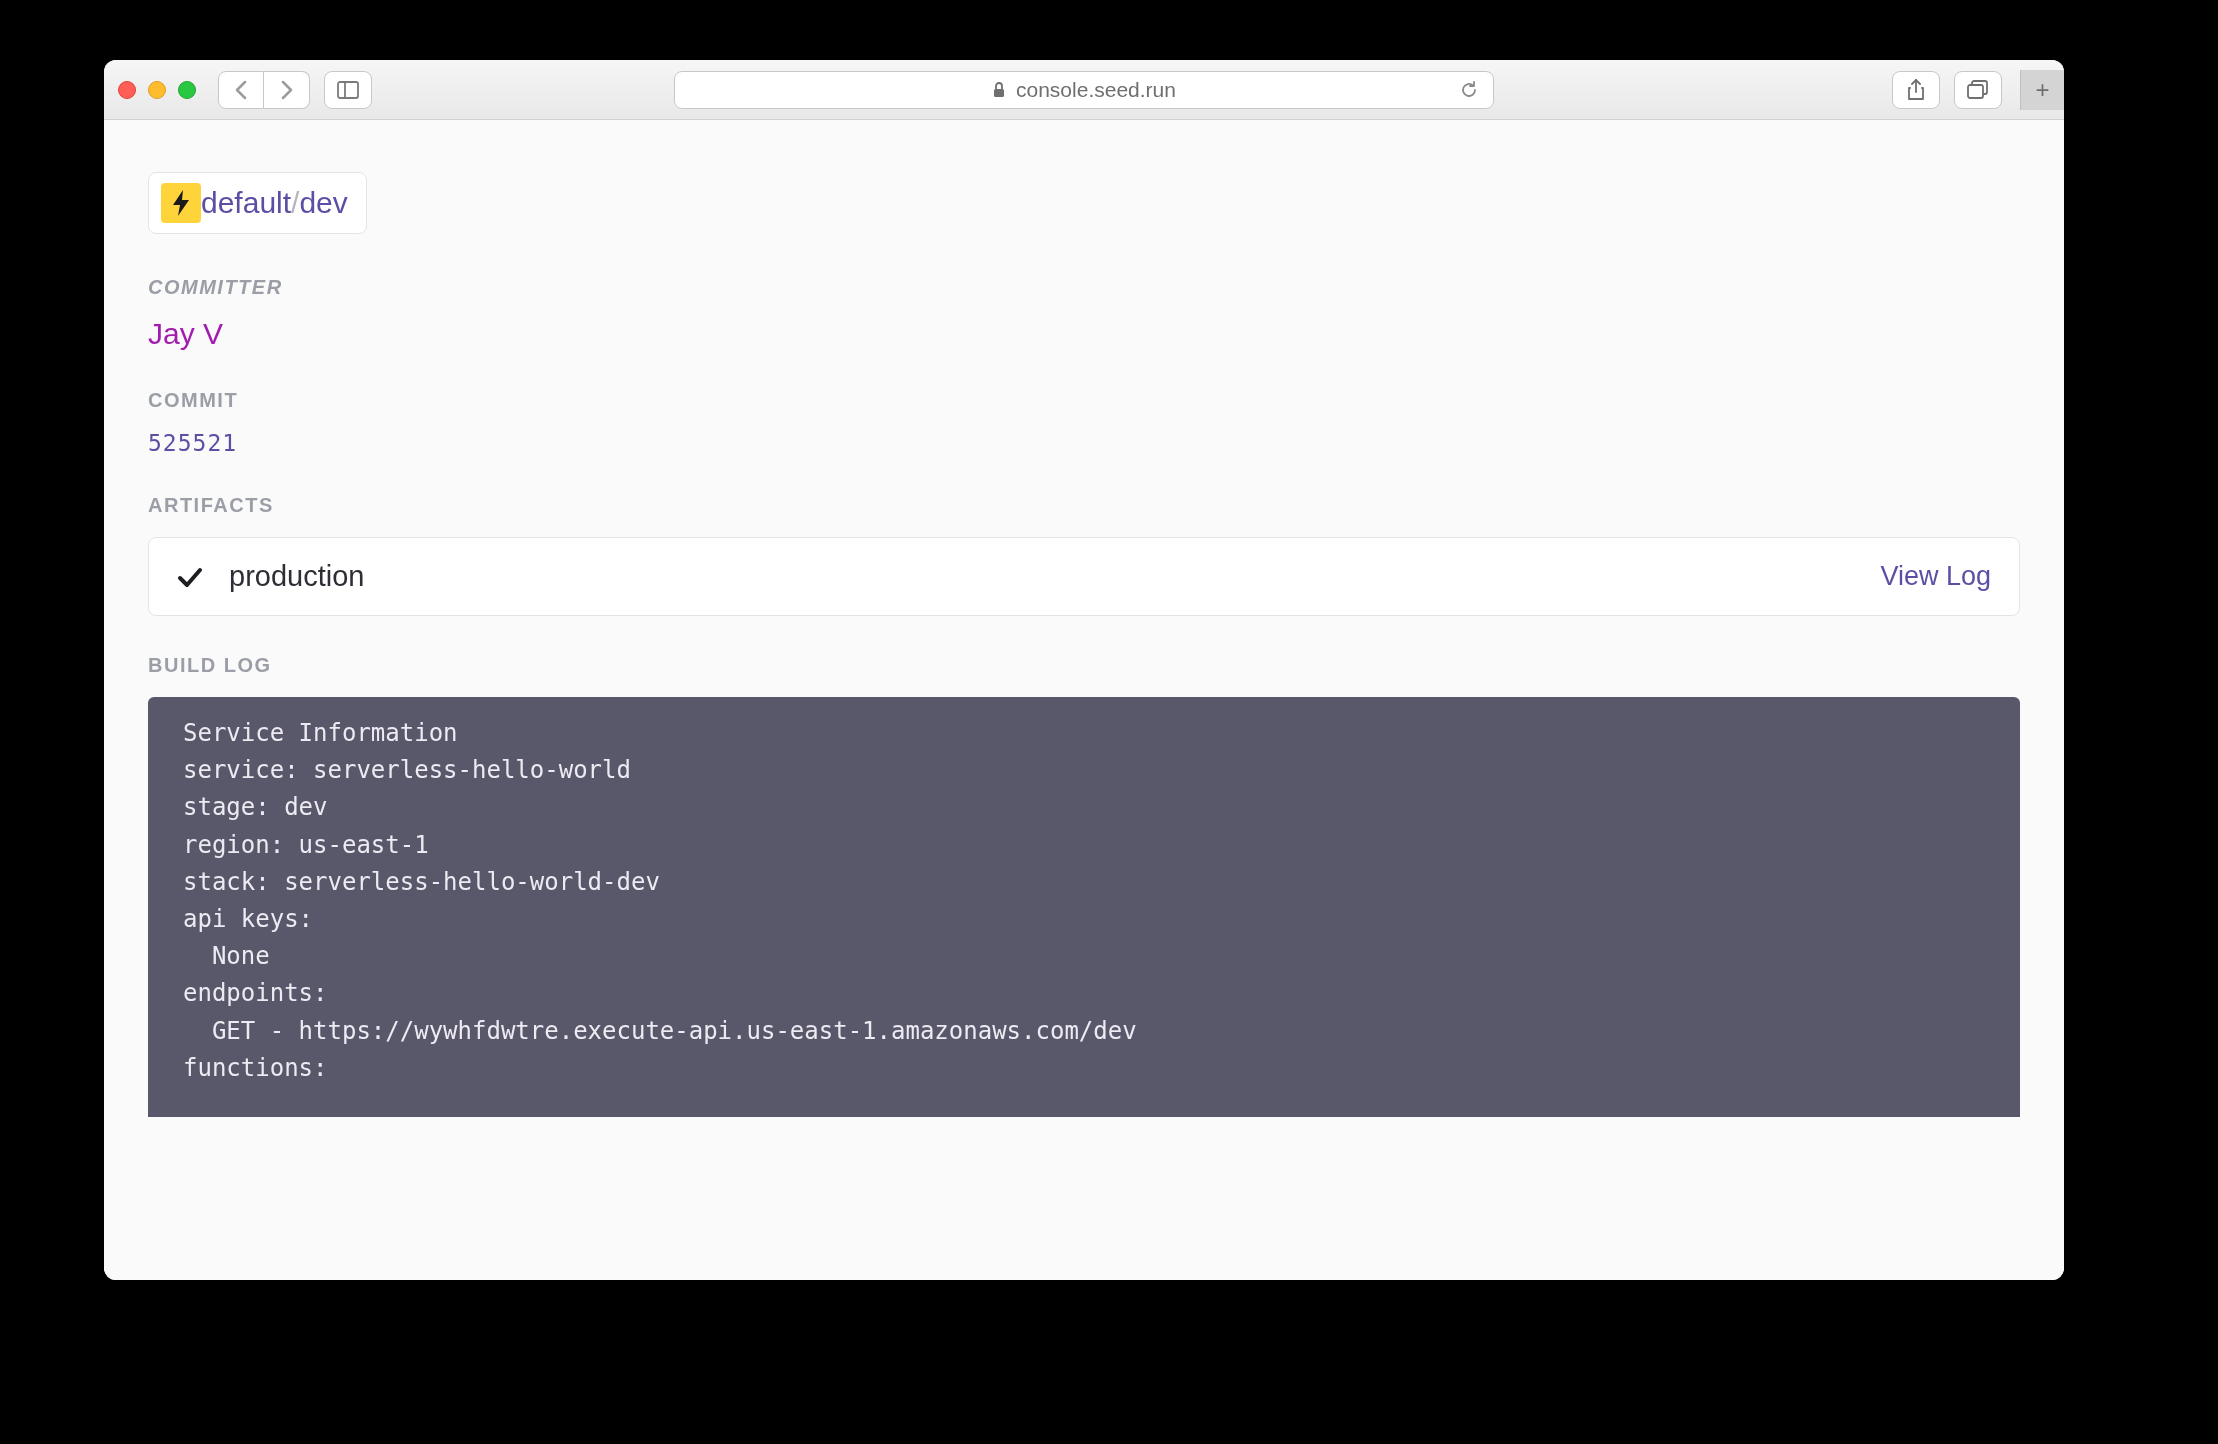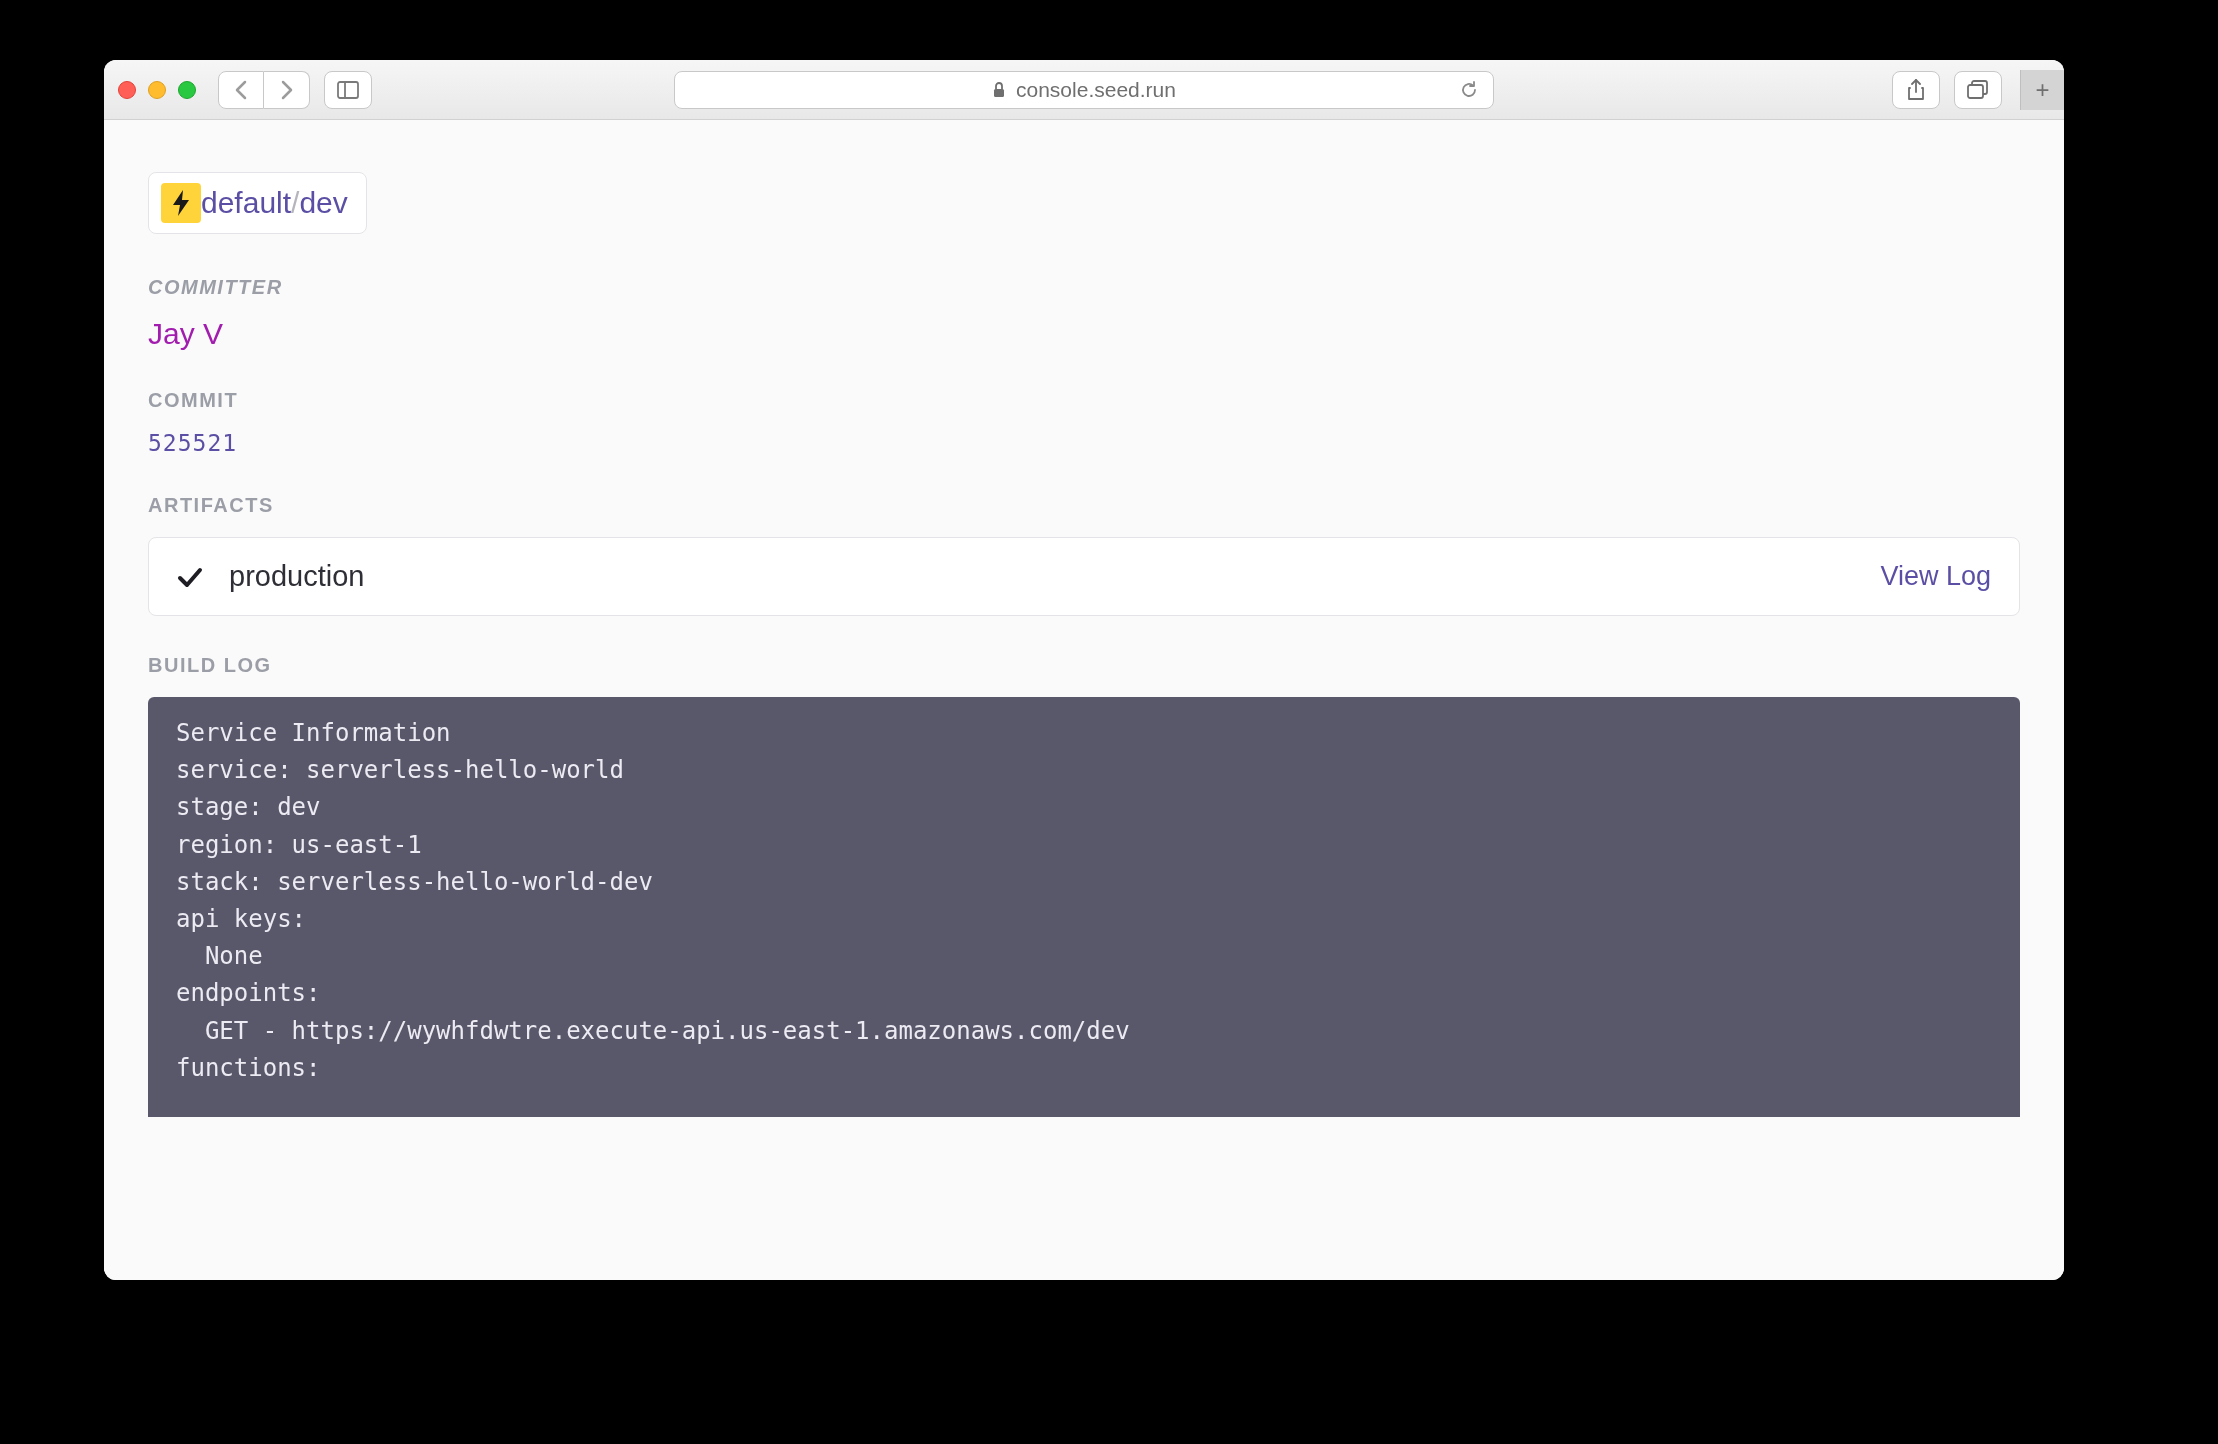--- a/index.html
+++ b/index.html
@@ -158,21 +158,21 @@
   .artifact-left { display: flex; align-items: center; gap: 26px; font-size: 29px; color: #2e2e36; }
   .view-log { color: #5a4fa4; font-size: 27px; }
 
   .build-log {
     margin-top: 20px;
     background: #59586a;
     color: #eceaf2;
     font-family: ui-monospace, Menlo, Consolas, monospace;
     font-size: 24px;
     line-height: 1.55;
-    padding: 18px 32px 30px 28px;
+    padding: 18px 32px 30px 35px;
     border-radius: 6px 6px 0 0;
     white-space: pre;
     overflow: hidden;
     height: 420px;
   }
 
   svg { display: block; }
 </style>
 </head>
 <body>

